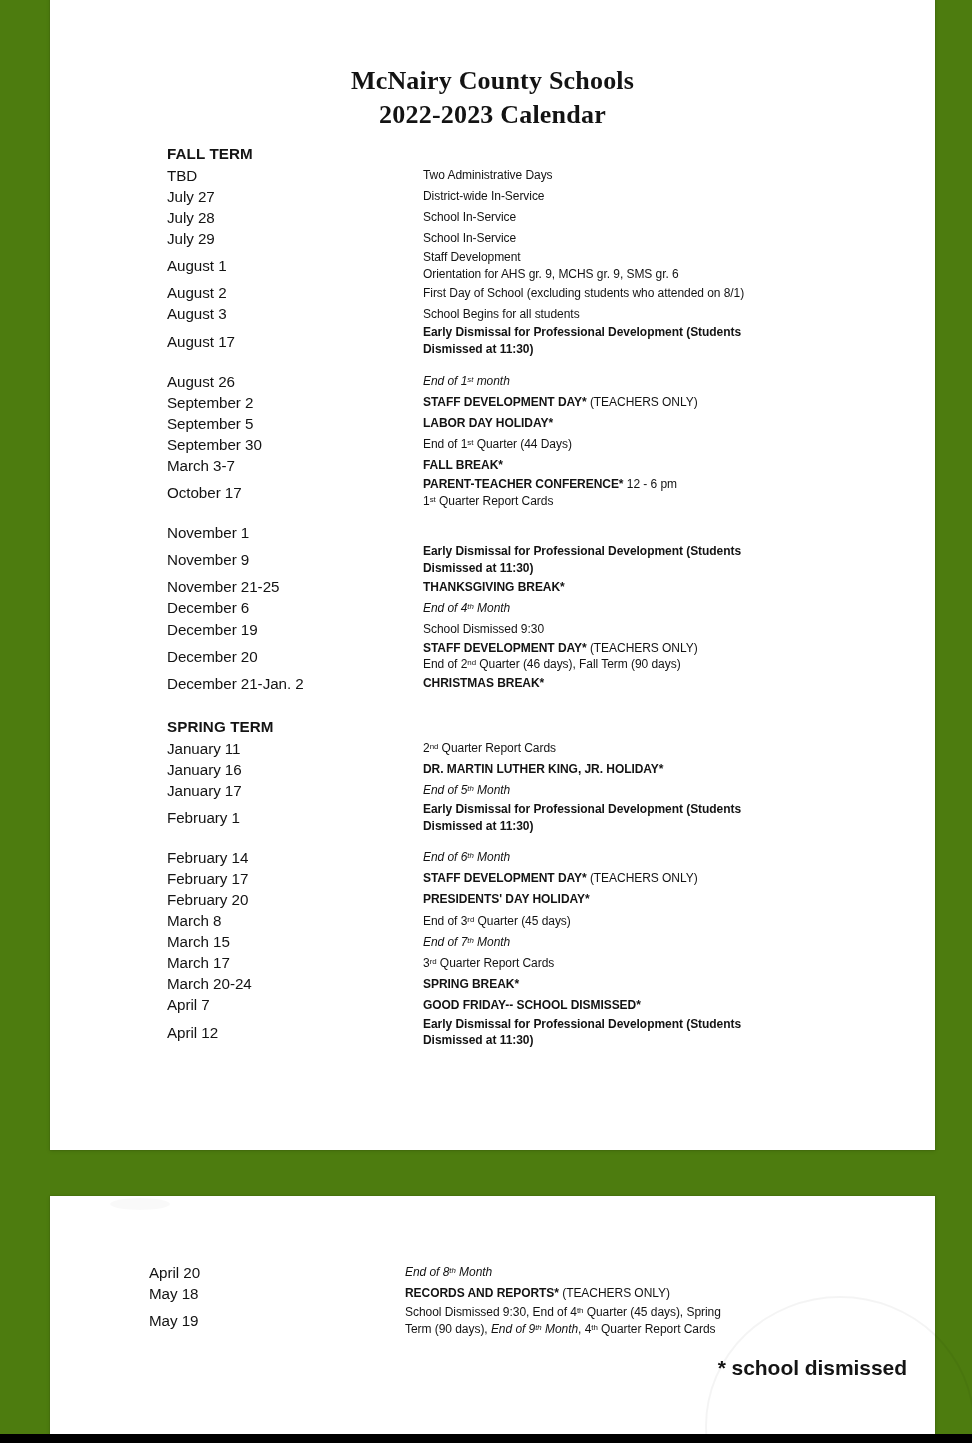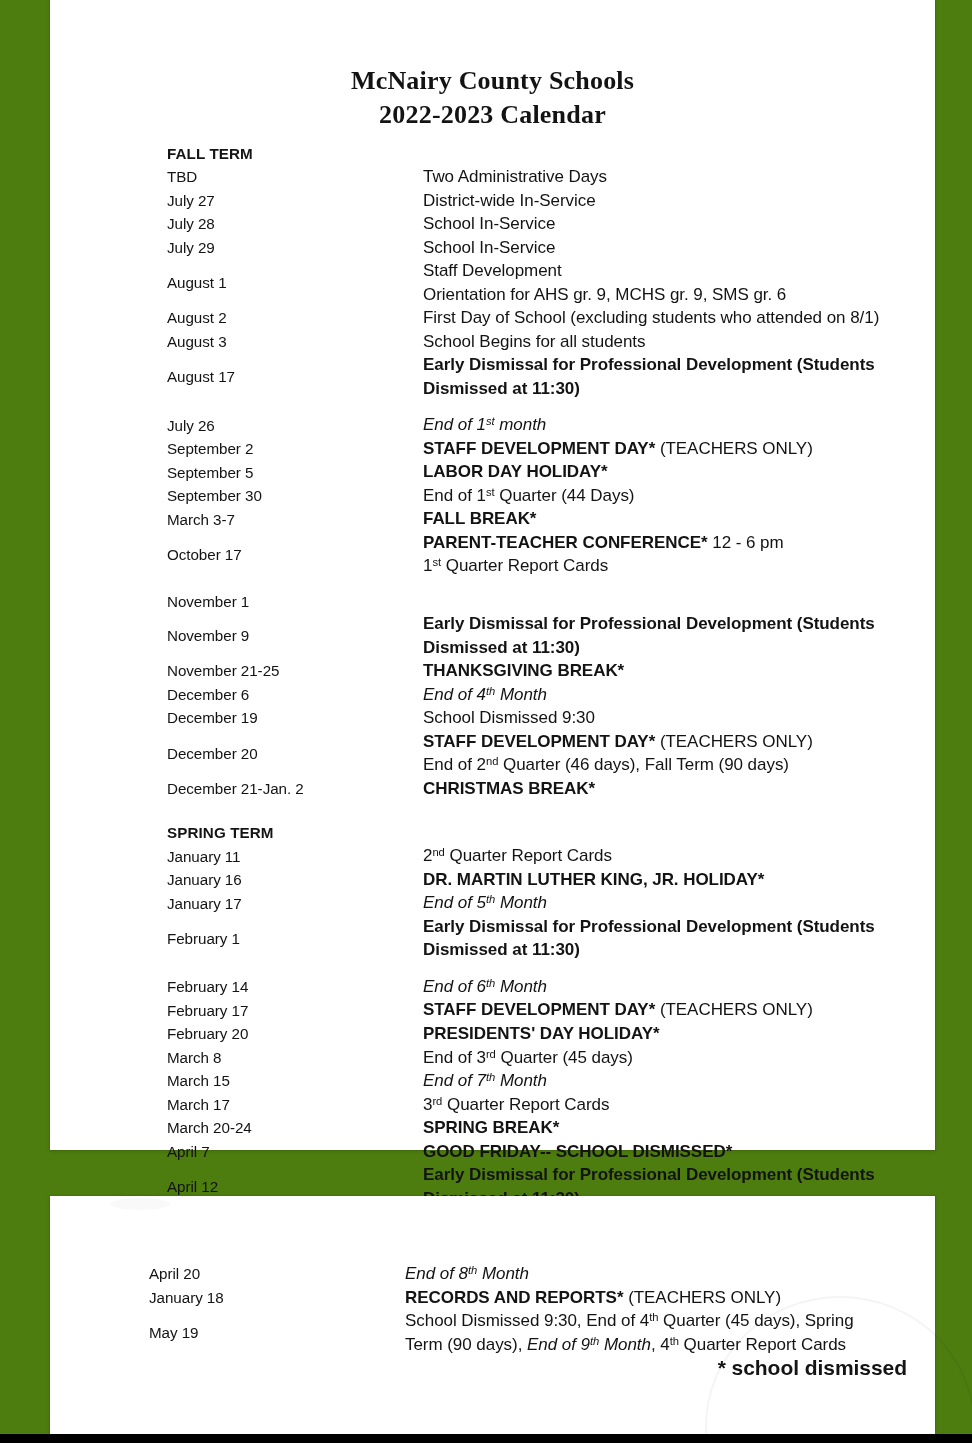--- a/index.html
+++ b/index.html
@@ -82,21 +82,21 @@
   .date-cell {
     flex: 0 0 208px;
     font-size: 15.2px;
     color: #131313;
     letter-spacing: -0.05px;
     white-space: nowrap;
   }
 
   .desc-cell {
     flex: 1 1 auto;
-    font-size: 17px;
+    font-size: 12px;
     color: #131313;
     letter-spacing: -0.05px;
   }
 
   .desc-line { display: block; }
   .b  { font-weight: bold; }
   .i  { font-style: italic; }
   sup { font-size: 0.66em; vertical-align: 0.42em; line-height: 0; }
 
   
@@ -210,21 +210,21 @@
               </div>
             </div>
             <div class="row">
               <div class="date-cell">August 17</div>
               <div class="desc-cell">
                 <span class="desc-line b">Early Dismissal for Professional Development (Students</span>
                 <span class="desc-line b">Dismissed at 11:30)</span>
               </div>
             </div>
             <div class="row gap-before">
-              <div class="date-cell">July 26</div>
+              <div class="date-cell">August 26</div>
               <div class="desc-cell">
                 <span class="desc-line i">End of 1<sup>st</sup> month</span>
               </div>
             </div>
             <div class="row">
               <div class="date-cell">September 2</div>
               <div class="desc-cell">
                 <span class="desc-line "><span class="b">STAFF DEVELOPMENT DAY*</span> (TEACHERS ONLY)</span>
               </div>
             </div>
@@ -390,21 +390,21 @@
 
       <div class="cal-body-2">
         <div id="cont-rows">
             <div class="row">
               <div class="date-cell">April 20</div>
               <div class="desc-cell">
                 <span class="desc-line i">End of 8<sup>th</sup> Month</span>
               </div>
             </div>
             <div class="row">
-              <div class="date-cell">January 18</div>
+              <div class="date-cell">May 18</div>
               <div class="desc-cell">
                 <span class="desc-line "><span class="b">RECORDS AND REPORTS*</span> (TEACHERS ONLY)</span>
               </div>
             </div>
             <div class="row">
               <div class="date-cell">May 19</div>
               <div class="desc-cell">
                 <span class="desc-line ">School Dismissed 9:30, End of 4<sup>th</sup> Quarter (45 days), Spring</span>
                 <span class="desc-line ">Term (90 days), <span class="i">End of 9<sup>th</sup> Month</span>, 4<sup>th</sup> Quarter Report Cards</span>
               </div>

